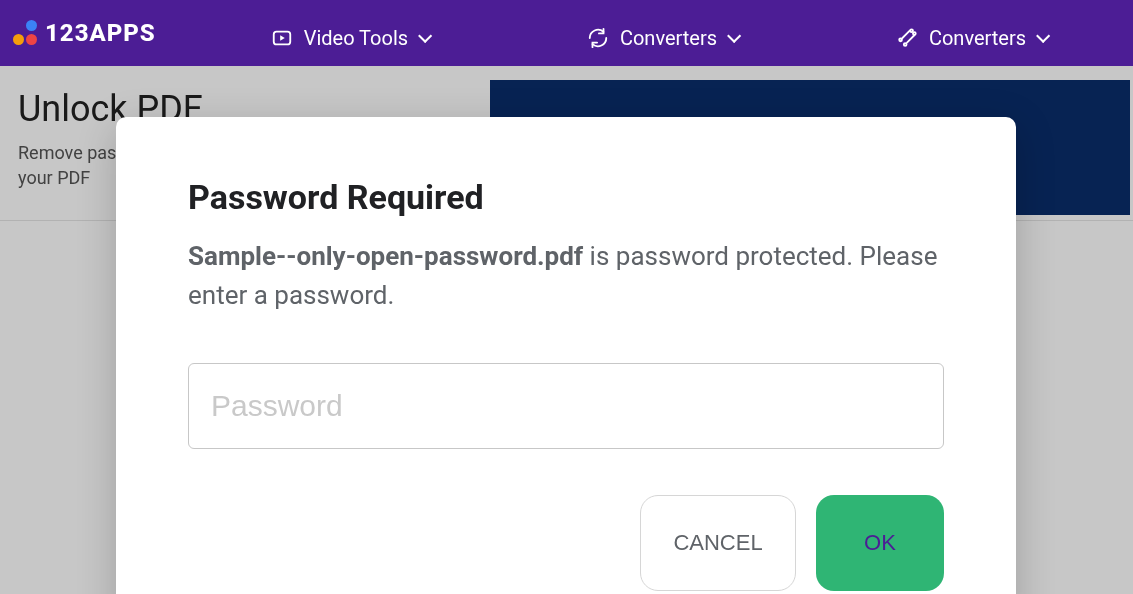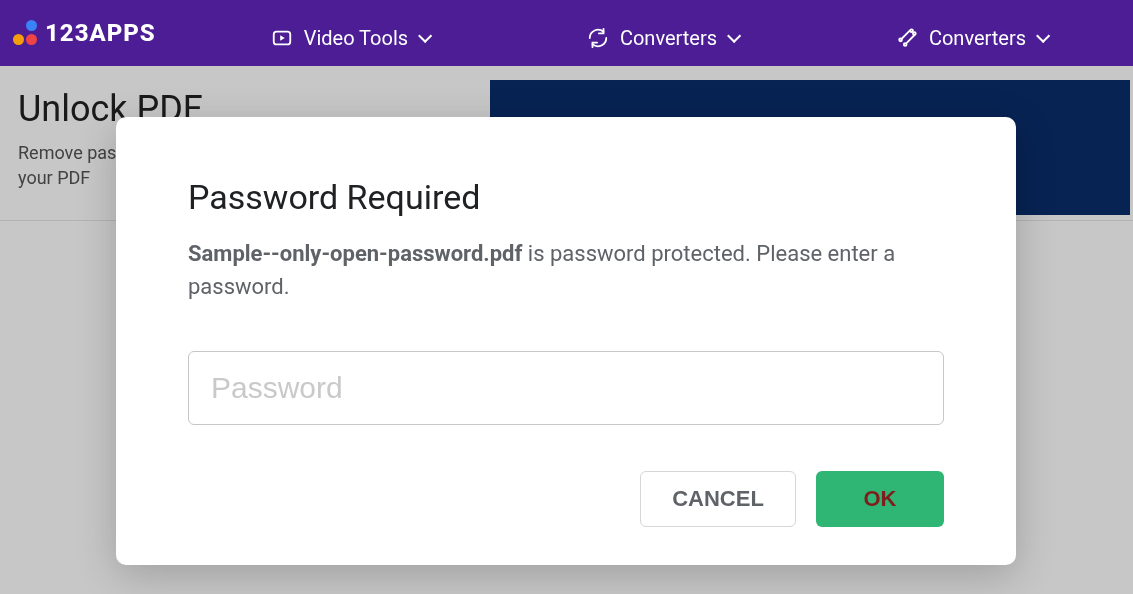--- a/index.html
+++ b/index.html
@@ -147,73 +147,73 @@
       top: 117px;
       left: 116px;
       width: 900px;
       background: #fff;
       border-radius: 10px;
       padding: 60px 72px 38px 72px;
       box-shadow: 0 10px 40px rgba(0,0,0,0.2);
     }
     .modal-title {
       font-size: 34px;
-      font-weight: 400;
+      font-weight: 700;
       color: #202124;
       margin-bottom: 20px;
     }
     .modal-message {
-      font-size: 22px;
+      font-size: 26px;
       color: #5f6368;
       line-height: 1.5;
       margin-bottom: 48px;
     }
     .modal-message b {
       font-weight: 700;
       color: #5f6368;
     }
     .password-input {
       width: 100%;
-      height: 74px;
+      height: 86px;
       border: 1px solid #c7c7c7;
       border-radius: 6px;
       font-size: 30px;
       padding: 0 22px;
       color: #be185d;
       margin-bottom: 46px;
     }
     .password-input::placeholder {
       color: #c9c9c9;
     }
     .modal-buttons {
       display: flex;
       justify-content: flex-end;
       gap: 20px;
     }
     .btn {
-      height: 56px;
-      border-radius: 6px;
+      height: 96px;
+      border-radius: 18px;
       font-size: 22px;
-      font-weight: 700;
+      font-weight: 400;
       cursor: pointer;
       display: flex;
       align-items: center;
       justify-content: center;
     }
     .btn-cancel {
       width: 156px;
       background: #fff;
       border: 1px solid #d6d6d6;
       color: #5f6368;
     }
     .btn-ok {
       width: 128px;
       background: #2fb574;
       border: none;
-      color: #7f1d1d;
+      color: #4c1d95;
     }
   </style>
 </head>
 <body>
 
 <div class="navbar">
   <div class="logo">
     <div class="logo-dots">
       <span></span>
         <span></span>

